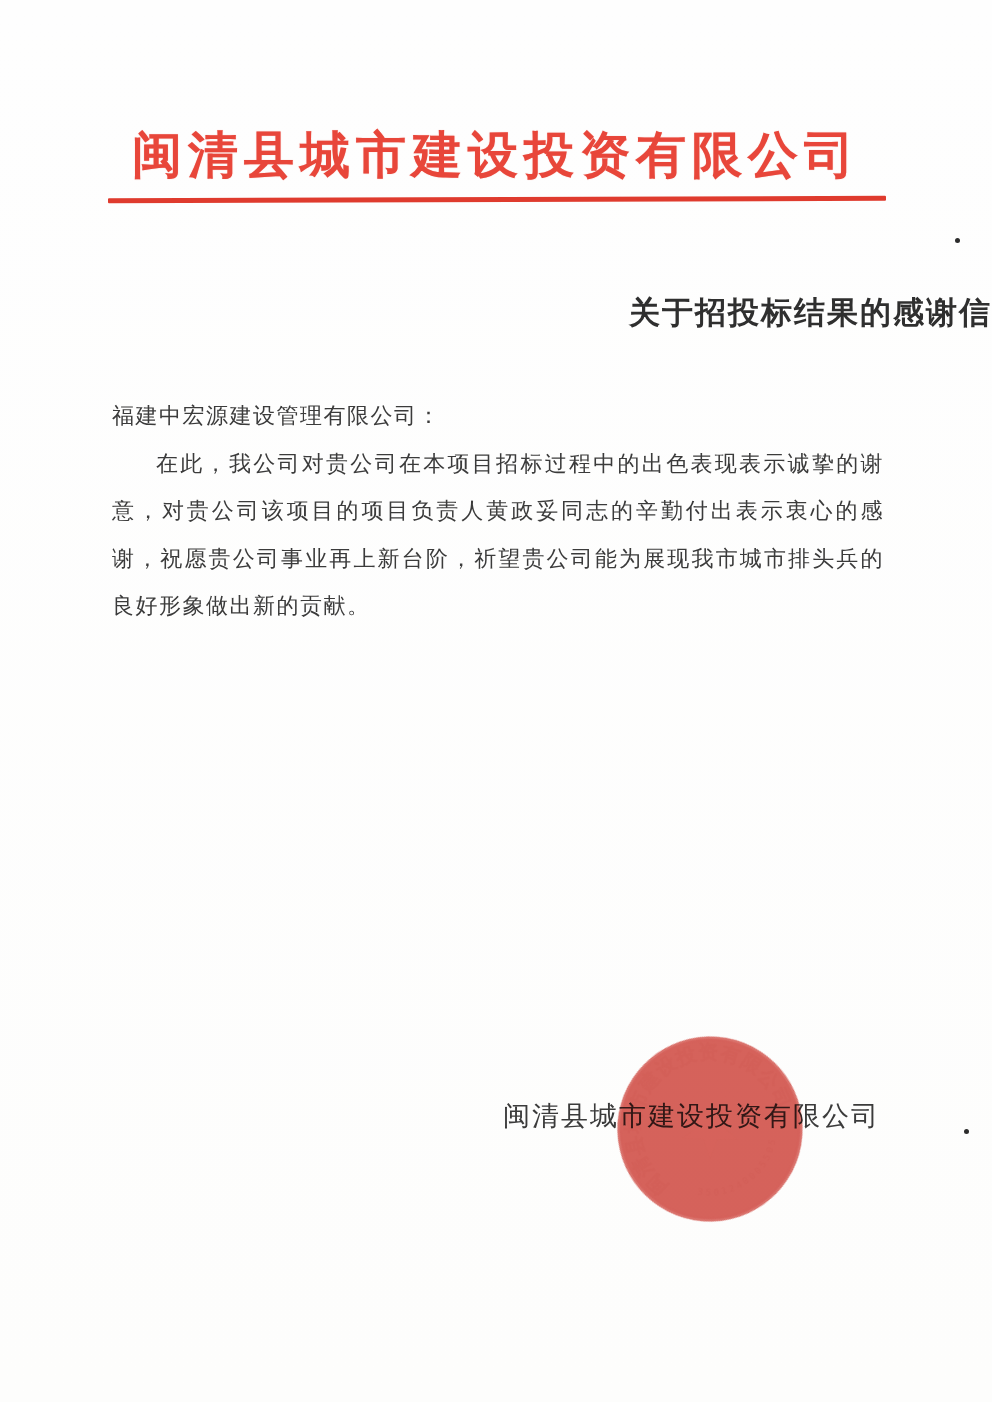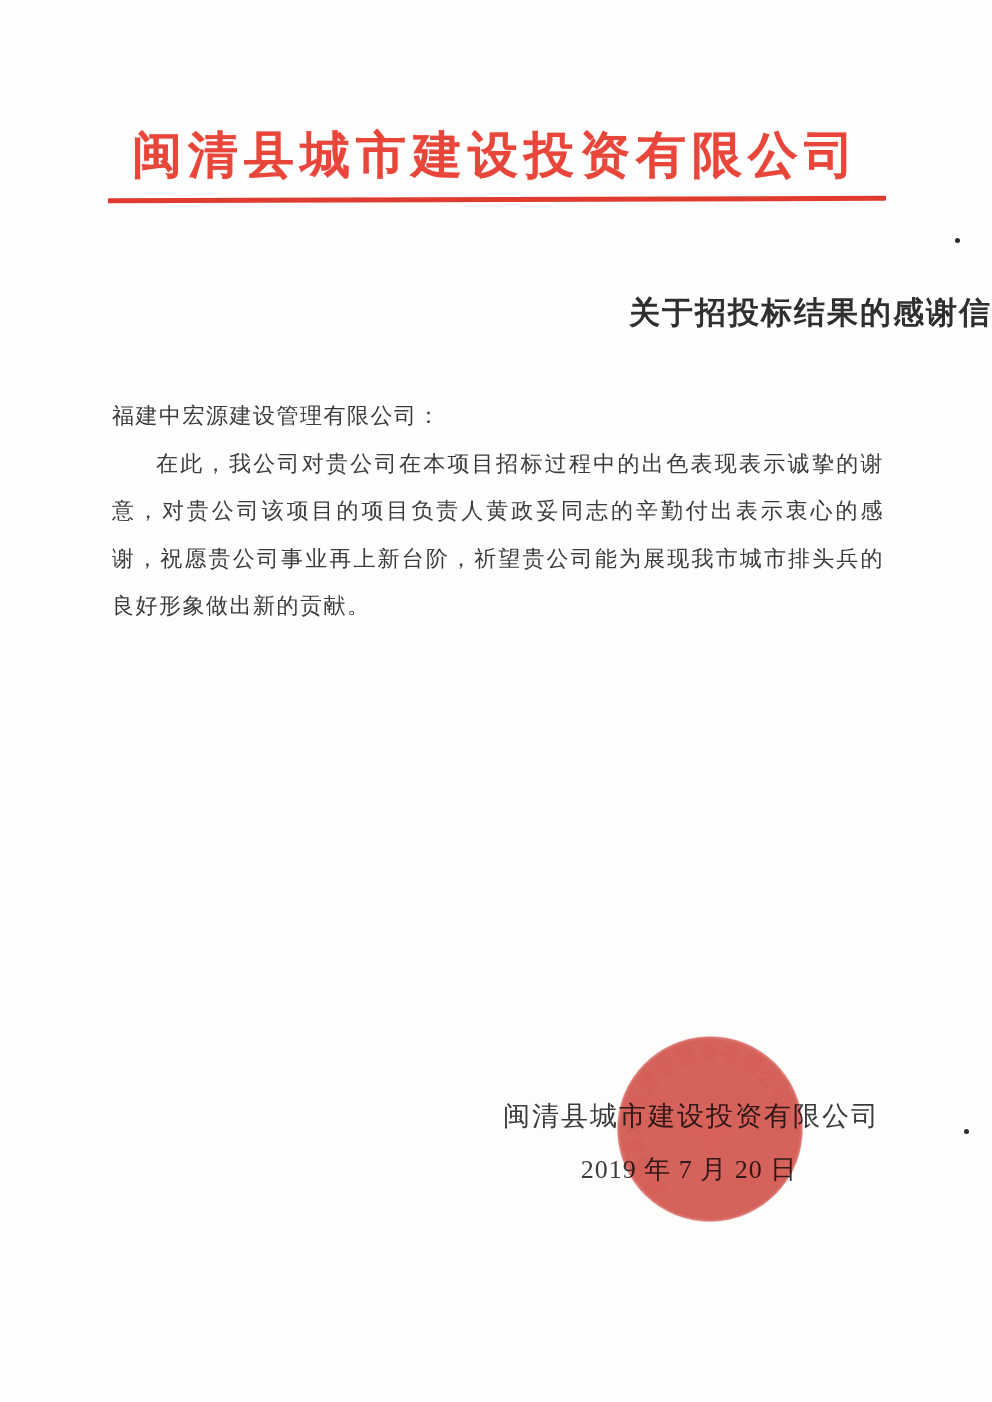--- a/index.html
+++ b/index.html
@@ -104,21 +104,20 @@
 
   <div class="letter-title">关于招投标结果的感谢信</div>
 
   <div class="letter-body">
     <p class="salutation">福建中宏源建设管理有限公司：</p>
     <p class="para">在此，我公司对贵公司在本项目招标过程中的出色表现表示诚挚的谢意，对贵公司该项目的项目负责人黄政妥同志的辛勤付出表示衷心的感谢，祝愿贵公司事业再上新台阶，祈望贵公司能为展现我市城市排头兵的良好形象做出新的贡献。</p>
   </div>
 
   <div class="signature-company">闽清县城市建设投资有限公司</div>
 
-  <div class="signature-date">2019 年 7 月 20 日</div>
 
   <div class="seal">
     <svg viewBox="0 0 200 200">
       <circle cx="100" cy="100" r="95" fill="none" class="ink" stroke-width="5" stroke-opacity="0.9"></circle>
       <path id="sealArcTop" d="M 32.9,131.3 A 74,74 0 1 1 167.1,131.3" fill="none"></path>
       <text class="arc-text">
         <textPath href="#sealArcTop" startOffset="50%" text-anchor="middle" textLength="282" lengthAdjust="spacing">闽清县城市建设投资有限公司</textPath>
       </text>
       <polygon class="ink" fill-opacity="0.92" stroke="none" points="100,70 107.3,91 129.5,91.4 111.8,104.8 118.2,126.1 100,113.4 81.8,126.1 88.2,104.8 70.5,91.4 92.7,91"></polygon>
       <path id="sealArcBottom" d="M 46.4,145 A 70,70 0 0 0 153.6,145" fill="none"></path>

